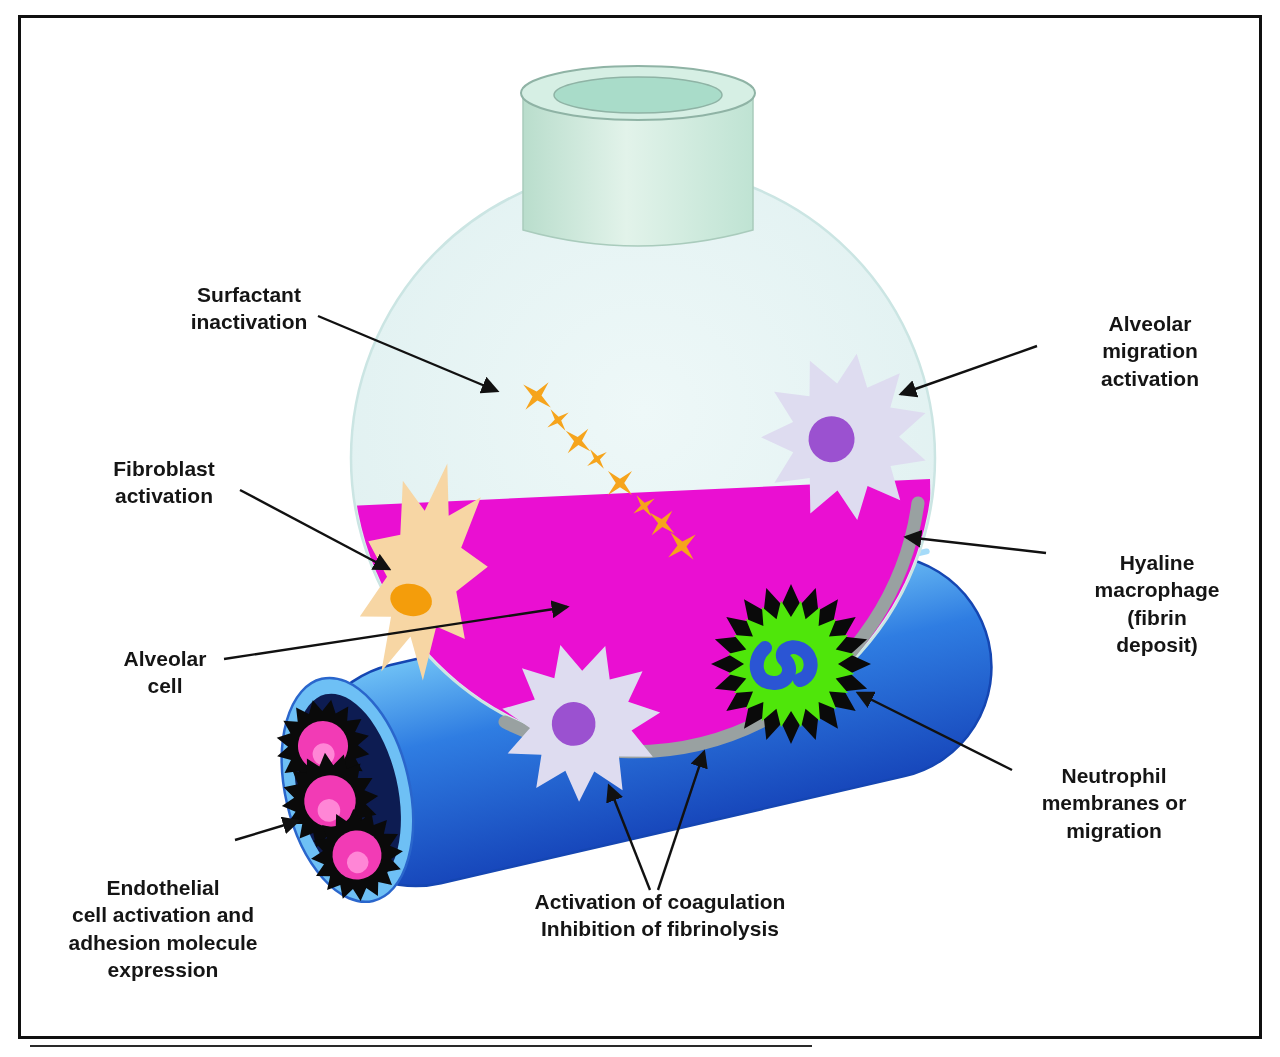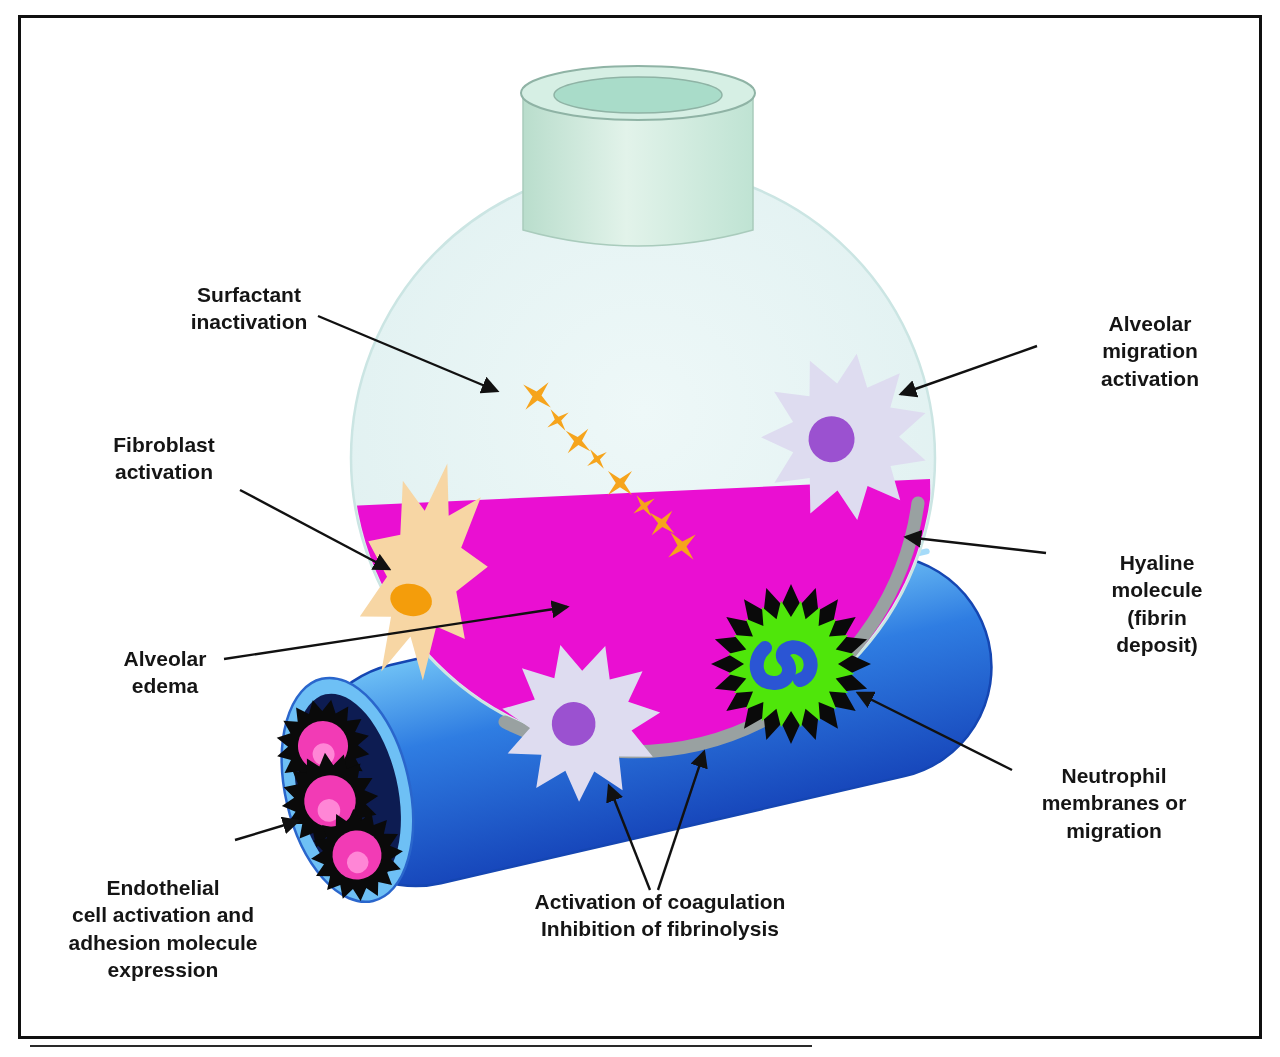--- a/index.html
+++ b/index.html
@@ -156,26 +156,26 @@
       <line class="arrow" x1="658" y1="890" x2="704" y2="752"></line>
     </g>
 
     <line class="rule" x1="30" y1="1046" x2="812" y2="1046"></line>
   </svg>
 
   <div class="label" style="left:249px;top:281px">Surfactant
 inactivation</div>
   <div class="label" style="left:1150px;top:310px">Alveolar migration
 activation</div>
-  <div class="label" style="left:164px;top:431px">Fibroblast
+  <div class="label" style="left:164px;top:455px">Fibroblast
 activation</div>
-  <div class="label" style="left:1157px;top:549px">Hyaline molecule
+  <div class="label" style="left:1157px;top:549px">Hyaline macrophage
 (fibrin deposit)</div>
   <div class="label" style="left:165px;top:645px">Alveolar
-edema</div>
+cell</div>
   <div class="label" style="left:1114px;top:762px">Neutrophil
 membranes or migration</div>
   <div class="label" style="left:163px;top:874px">Endothelial
 cell activation and
 adhesion molecule
 expression</div>
   <div class="label" style="left:660px;top:888px">Activation of coagulation
 Inhibition of fibrinolysis</div>
 
 </div>

